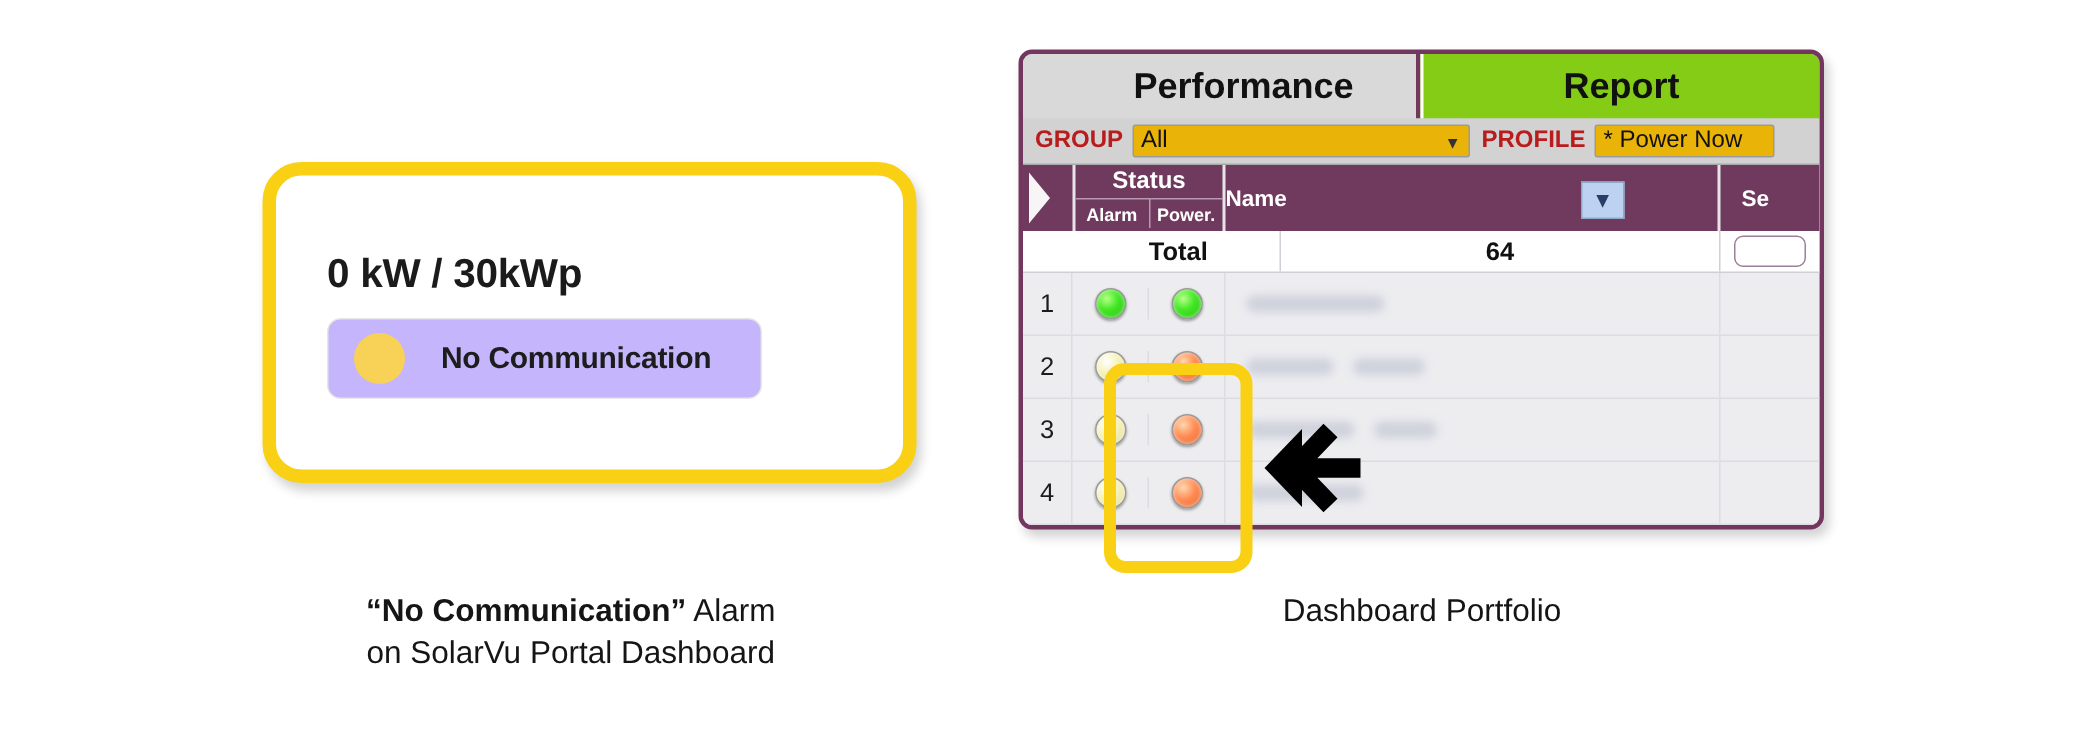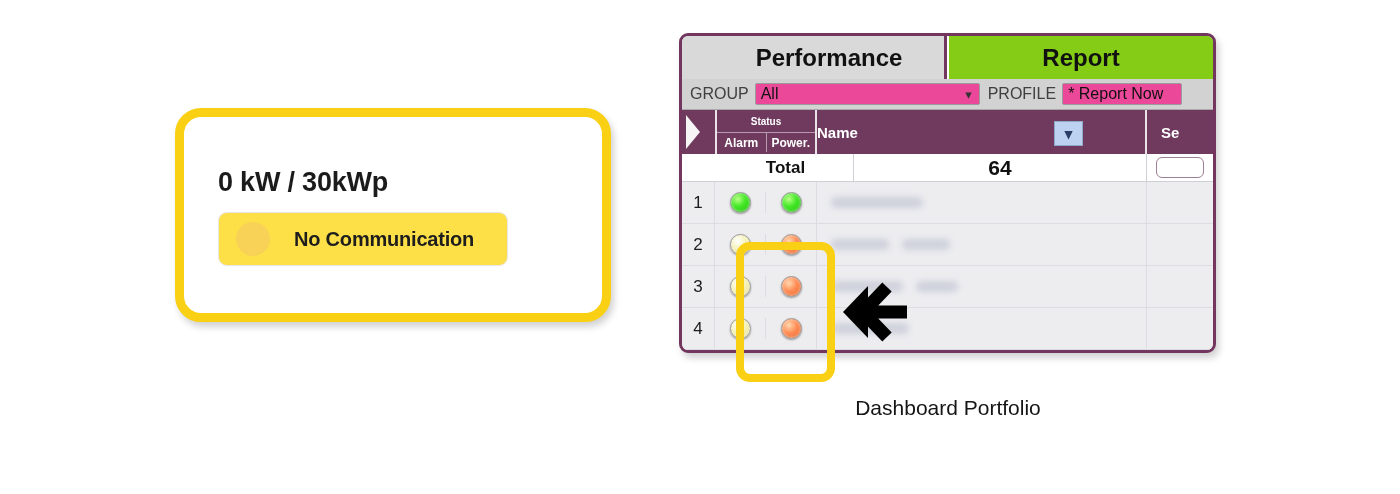--- a/index.html
+++ b/index.html
@@ -21,21 +21,21 @@
     box-shadow:3px 5px 7px rgba(0,0,0,.18);
   }
   #power-readout{
     position:absolute;left:34px;top:50px;
     font-size:27px;font-weight:bold;color:#1b1b1b;
     letter-spacing:-.2px;white-space:nowrap;
   }
   #alarm-pill{
     position:absolute;left:34px;top:95px;
     width:290px;height:54px;
-    background:#fde047;
+    background:#c4b5fd;
     border:1px solid #e6e6e6;
     border-radius:9px;
     box-sizing:border-box;
     display:flex;align-items:center;
   }
   #alarm-pill .dot{
     width:34px;height:34px;border-radius:50%;
     background:#f8d257;margin-left:17px;flex:none;
   }
   #alarm-pill .txt{
@@ -64,23 +64,23 @@
   }
   .tab.active{width:265px;background:#d9d9d9;border-right:3px solid #73375f;padding-left:32px;}
   .tab.inactive{flex:1;background:#84cc16;border-left:2px solid #ffffff;}
 
   
   #filter-bar{
     position:absolute;left:0;top:43px;right:0;height:31px;
     background:#d2d2d2;display:flex;align-items:center;
     border-bottom:1px solid #a9a9a9;box-sizing:border-box;
   }
-  .filter-label{font-size:16px;font-weight:normal;color:#404040;margin-left:8px;margin-right:6px;white-space:nowrap;}
+  .filter-label{font-size:16px;font-weight:bold;color:#b91c1c;margin-left:8px;margin-right:6px;white-space:nowrap;}
   .select-box{
-    height:22px;background:#ec4899;border:1px solid #9b9b9b;border-radius:2px;
+    height:22px;background:#eab308;border:1px solid #9b9b9b;border-radius:2px;
     box-sizing:border-box;display:flex;align-items:center;position:relative;
     font-size:16px;color:#111;padding-left:5px;overflow:hidden;white-space:nowrap;
   }
   #group-select{width:225px;}
   #profile-select{width:120px;}
   .caret{position:absolute;right:7px;top:4px;font-size:13px;color:#333;line-height:1;}
 
   
   #portfolio-table{position:absolute;left:0;top:74px;right:0;bottom:0;background:#ededf0;}
   .thead{display:flex;height:44px;background:#6f3a5d;}
@@ -91,21 +91,21 @@
   }
   .th.corner{width:33px;background:#6f3a5d;}
   .arrow-glyph{
     width:0;height:0;border-top:17px solid transparent;border-bottom:17px solid transparent;
     border-left:14px solid #ffffff;opacity:.95;margin-left:4px;
   }
   .th.status{
     width:102px;flex-direction:column;justify-content:flex-start;
     border-left:2px solid #e7e3e7;border-right:2px solid #e7e3e7;
   }
-  .status-title{height:22px;display:flex;align-items:center;justify-content:center;width:100%;font-size:10px;}
+  .status-title{height:22px;display:flex;align-items:center;justify-content:center;width:100%;font-size:16px;}
   .status-subs{display:flex;width:100%;height:20px;}
   .status-subs span{
     flex:1;display:flex;align-items:center;justify-content:center;
     font-size:12px;border-top:1px solid #b79ab0;
   }
   .status-subs span:first-child{border-right:1px solid #b79ab0;}
   .th.name{flex:1;border-right:2px solid #e7e3e7;}
   .name-drop{
     position:absolute;right:62px;top:11px;width:27px;height:23px;
     background:#bcd2f0;border:1px solid #8fa9c9;
@@ -117,21 +117,21 @@
   .trow{display:flex;height:41px;border-bottom:1px solid #dcdce2;}
   .trow.total{height:27px;background:#ffffff;border-bottom:1px solid #cfcfd6;padding-left:36px;}
   .cell{display:flex;align-items:center;justify-content:center;box-sizing:border-box;}
   .cell.idx{width:33px;font-size:17px;color:#1c1c1c;border-right:1px solid #dcdce2;}
   .cell.led-wrap{width:102px;display:flex;border-right:1px solid #dcdce2;}
   .cell.led-wrap .led-cell{flex:1;display:flex;align-items:center;justify-content:center;}
   .cell.led-wrap .led-cell:first-child{border-right:1px solid #dcdce2;}
   .cell.nm{flex:1;border-right:1px solid #dcdce2;padding-left:14px;justify-content:flex-start;}
   .cell.se{width:66px;border-right:0;}
   .total .total-label{width:135px;display:flex;align-items:center;justify-content:center;font-size:17px;font-weight:bold;color:#111;border-right:1px solid #cfcfd6;}
-  .total .total-count{flex:1;display:flex;align-items:center;justify-content:center;font-size:21px;font-weight:bold;color:#111;border-right:1px solid #cfcfd6;}
+  .total .total-count{flex:1;display:flex;align-items:center;justify-content:center;font-size:17px;font-weight:bold;color:#111;border-right:1px solid #cfcfd6;}
   .total .total-box{width:66px;display:flex;align-items:center;justify-content:center;}
   .total .total-box i{display:block;width:46px;height:19px;border:1px solid #9d7f97;border-radius:6px;background:#fff;}
 
   .led{
     width:21px;height:21px;border-radius:50%;
     box-sizing:border-box;border:1px solid #9a9a9a;
     box-shadow:0 1px 2px rgba(0,0,0,.38), inset 0 0 3px rgba(255,255,255,.7);
   }
   .led.green{background:radial-gradient(circle at 36% 32%, #b8ff86 0%, #44e827 42%, #20bd09 100%);}
   .led.pale{background:radial-gradient(circle at 36% 32%, #ffffff 0%, #f4f0b4 48%, #ded9a1 100%);}
@@ -190,21 +190,21 @@
       </div>
 
       <div id="filter-bar">
         <span class="filter-label">GROUP</span>
         <div class="select-box" id="group-select">
           <span>All</span>
           <span class="caret">▾</span>
         </div>
         <span class="filter-label">PROFILE</span>
         <div class="select-box" id="profile-select">
-          <span>* Report Now</span>
+          <span>* Power Now</span>
         </div>
       </div>
 
       <div id="portfolio-table">
 
         <div class="thead">
           <div class="th corner">
             <span class="arrow-glyph"></span>
           </div>
 
@@ -312,18 +312,24 @@
     </div>
 
     <div id="led-highlight"></div>
 
     <svg id="pointer-arrow" viewBox="0 0 68 62">
       <path d="M66 31 H22 M22 31 L46 6 M22 31 L46 56" fill="none" stroke="#000000" stroke-width="13" stroke-linecap="butt" stroke-linejoin="miter"></path>
       <path d="M2 31 L27 5 L27 57 Z" fill="#000000"></path>
     </svg>
   </div>
 
+  <div class="caption" id="caption-left">
+    <div>
+      <b>“No Communication”</b><span> Alarm</span>
+    </div>
+    <div>on SolarVu Portal Dashboard</div>
+  </div>
 
   <div class="caption" id="caption-right">
     <div>Dashboard Portfolio</div>
   </div>
 
 </div>
 
 </body></html>

